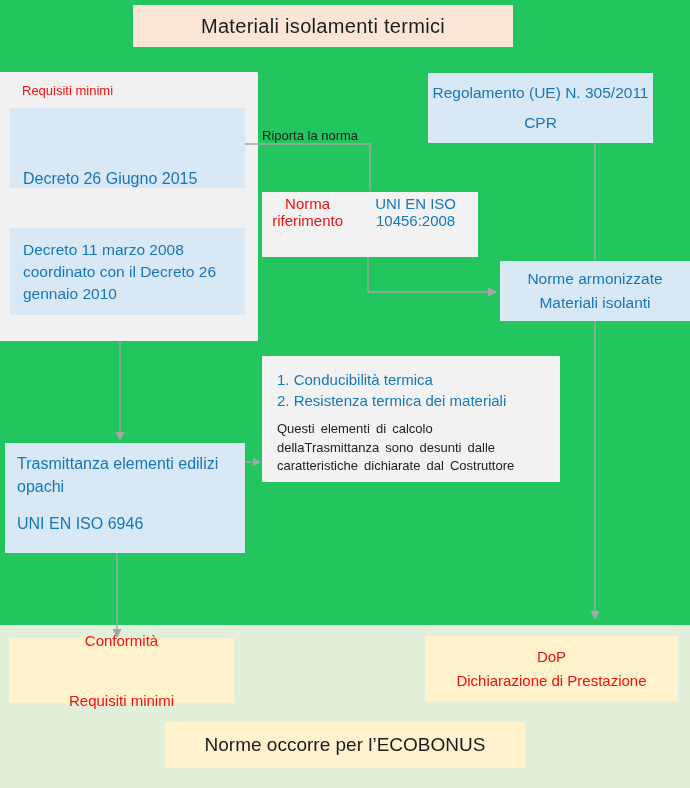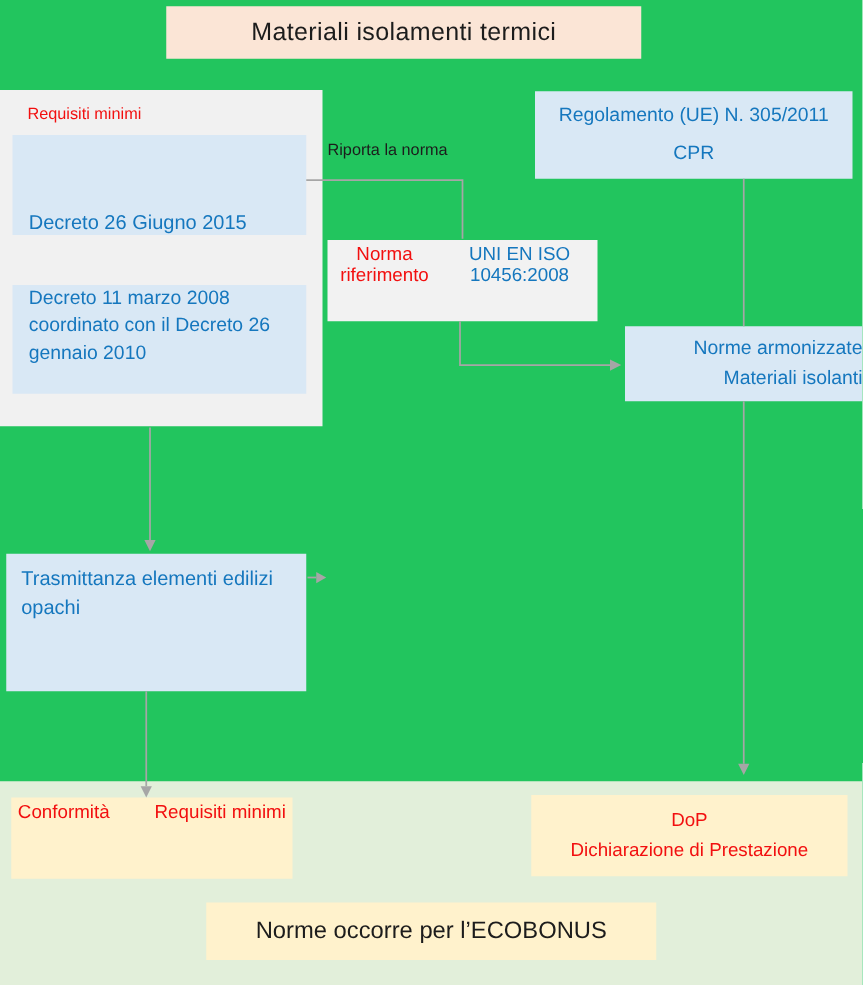--- a/index.html
+++ b/index.html
@@ -16,60 +16,60 @@
   .left-panel{left:0;top:72px;width:258px;height:269px;background:#f1f1f1;}
   .req-heading{left:22px;top:11px;font-size:13px;color:#f20f0f;}
   .blue-box{background:#d9e8f5;color:#1577be;}
   .decreto1{
     left:10px;top:36px;width:235px;height:80px;
     display:flex;align-items:flex-end;padding-left:13px;box-sizing:border-box;
     font-size:16px;
   }
   .decreto2{
     left:10px;top:156px;width:235px;height:87px;
-    display:flex;padding-left:13px;padding-right:22px;box-sizing:border-box;
+    display:flex;align-items:center;padding-left:13px;padding-right:22px;box-sizing:border-box;
     font-size:15.5px;line-height:22px;
   }
-  .riporta-label{left:262px;top:112px;font-size:13px;color:#1c1c1c;}
+  .riporta-label{left:262px;top:128px;font-size:13px;color:#1c1c1c;}
   .regolamento-box{
-    left:428px;top:73px;width:254px;height:70px;
+    left:428px;top:73px;width:225px;height:70px;
     display:flex;flex-direction:column;justify-content:space-evenly;
     text-align:center;font-size:15.5px;
   }
   .norma-box{
     left:262px;top:192px;width:216px;height:65px;background:#f2f2f2;
     display:flex;flex-direction:row;justify-content:space-evenly;
     text-align:center;font-size:15px;padding:3px 0;box-sizing:border-box;
   }
   .norma-line1{color:#f20f0f;}
   .norma-line2{color:#1577be;}
   .norme-armonizzate-box{
     left:500px;top:261px;width:190px;height:60px;
     display:flex;flex-direction:column;justify-content:center;
-    text-align:center;font-size:15.5px;line-height:24px;align-items:flex-end;
+    text-align:center;font-size:15.5px;line-height:24px;
   }
   .calcolo-box{
     left:262px;top:356px;width:298px;height:126px;background:#f2f2f2;
     padding:13px 0 0 15px;box-sizing:border-box;
   }
   .calcolo-item{color:#1577be;font-size:15px;line-height:21px;}
   .calcolo-note{
     margin-top:9px;font-size:13px;line-height:18.5px;width:262px;
     word-spacing:2.5px;color:#222222;
   }
   .trasmittanza-box{
     left:5px;top:443px;width:240px;height:110px;
     padding:9px 12px;box-sizing:border-box;font-size:16px;line-height:23px;
   }
   .trasmittanza-line2{margin-top:14px;}
   .green-panel{left:0;top:625px;width:690px;height:163px;background:#e2efda;}
   .cream-box{background:#fff2cc;}
   .conformita-box{
     left:9px;top:13px;width:225px;height:65px;
-    display:flex;flex-direction:row;justify-content:center;
+    display:flex;flex-direction:column;justify-content:center;
     text-align:center;font-size:15px;line-height:24px;color:#f20f0f;gap:36px;
   }
   .dop-box{
     left:425px;top:11px;width:253px;height:65px;
     display:flex;flex-direction:column;justify-content:center;
     text-align:center;font-size:15px;line-height:24px;color:#f20f0f;
   }
   .ecobonus-box{
     left:165px;top:97px;width:360px;height:46px;
     display:flex;align-items:center;justify-content:center;
@@ -108,23 +108,29 @@
   <div class="abs norma-box">
     <div class="norma-line1">Norma riferimento</div>
     <div class="norma-line2">UNI EN ISO 10456:2008</div>
   </div>
 
   <div class="abs blue-box norme-armonizzate-box">
     <div>Norme armonizzate</div>
     <div>Materiali isolanti</div>
   </div>
 
+  <div class="abs calcolo-box">
+    <div class="calcolo-item">1. Conducibilità termica</div>
+    <div class="calcolo-item">2. Resistenza termica dei materiali</div>
+    <div class="calcolo-note">Questi elementi di calcolo dellaTrasmittanza sono desunti dalle caratteristiche dichiarate dal Costruttore</div>
+  </div>
 
   <div class="abs blue-box trasmittanza-box">
     <div>Trasmittanza elementi edilizi opachi</div>
+    <div class="trasmittanza-line2">UNI EN ISO 6946</div>
   </div>
 
   <div class="abs green-panel">
     <div class="abs cream-box conformita-box">
       <div>Conformità</div>
       <div>Requisiti minimi</div>
     </div>
     <div class="abs cream-box dop-box">
       <div>DoP</div>
       <div>Dichiarazione di Prestazione</div>

